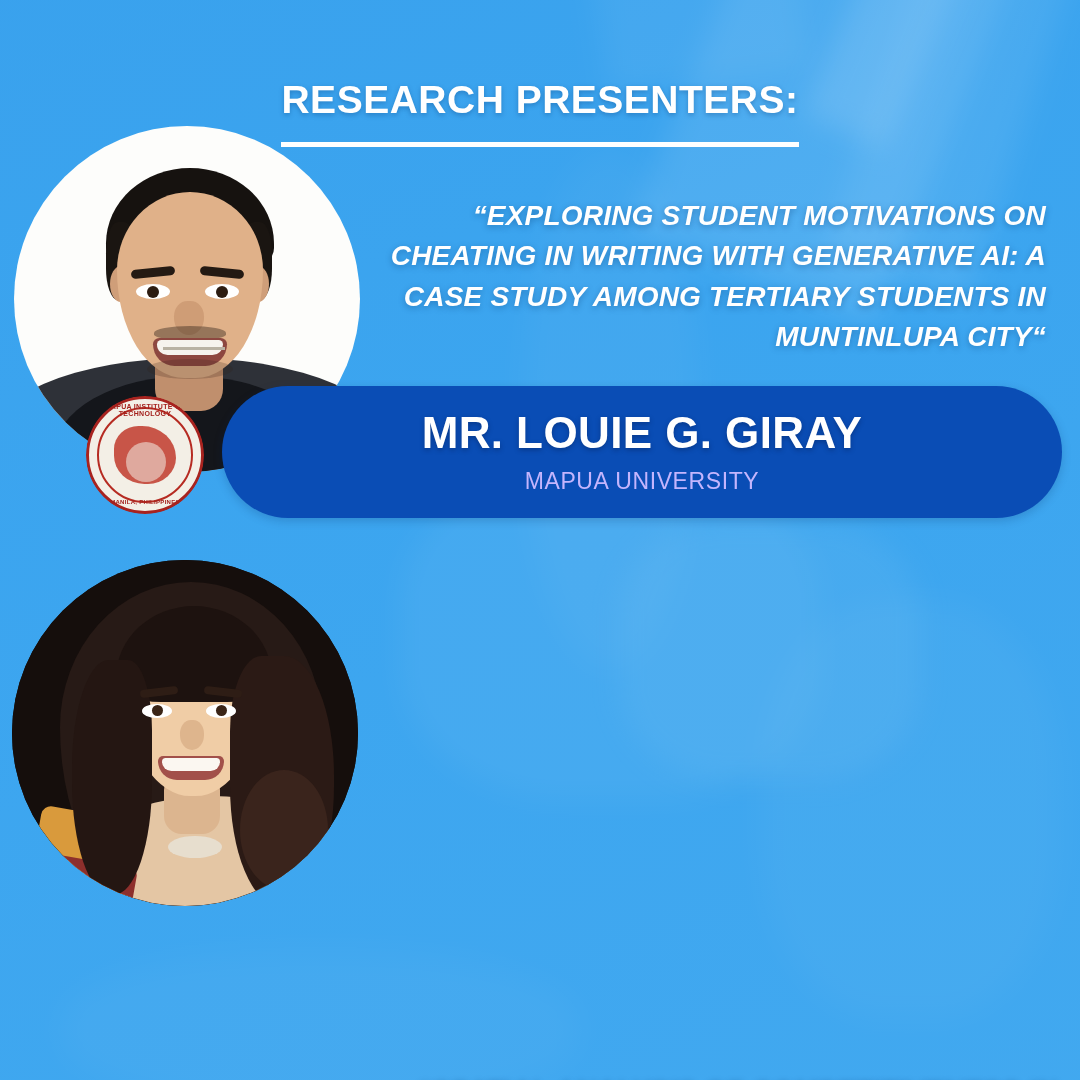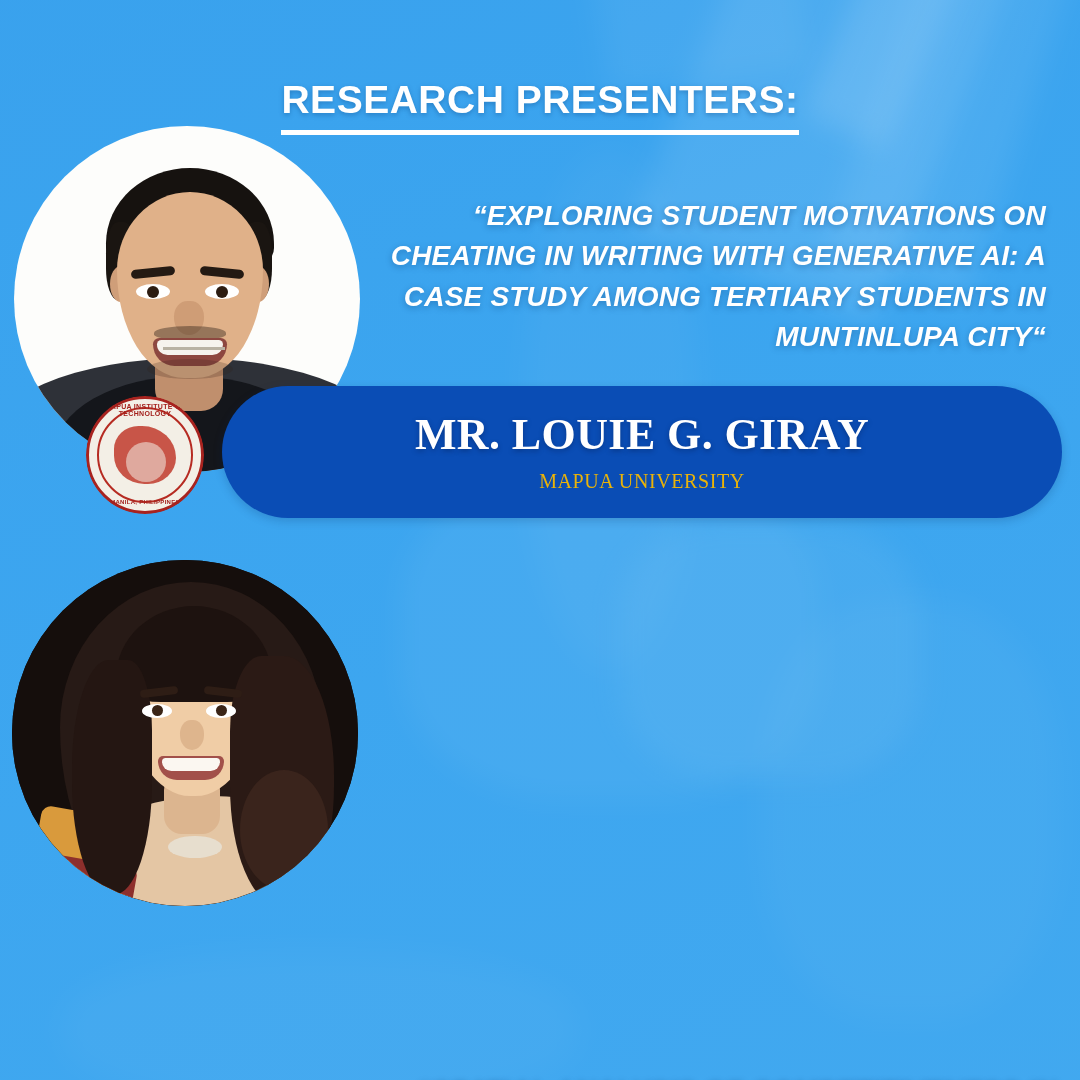--- a/index.html
+++ b/index.html
@@ -79,21 +79,21 @@
     text-align:center;
     color:#ffffff;
     font-size:39px;
     font-weight:bold;
     letter-spacing:.5px;
     text-shadow:0 2px 5px rgba(10,60,120,.35);
   }
   .headline .ul{
     display:inline-block;
     border-bottom:5px solid #ffffff;
-    padding-bottom:8px;
+    padding-bottom:20px;
   }
 
   
   .presenter{ position:absolute; left:0; width:1080px; }
   .presenter-1{ top:0; }
   .presenter-2{ top:430px; }
 
   
   .avatar{
     position:absolute;
@@ -367,37 +367,36 @@
   .name-pill{
     position:absolute;
     background:#0a4db5;
     border-radius:70px;
     z-index:5;
     display:flex;
     flex-direction:column;
     align-items:center;
     justify-content:center;
     box-shadow:0 3px 10px rgba(8,46,100,.22);
-    font-family:Liberation Serif, serif;
   }
   .pill-1{ left:222px; top:386px; width:840px; height:132px; }
 
   .presenter-name{
     color:#ffffff;
     font-size:44px;
     font-weight:bold;
     letter-spacing:.4px;
     line-height:1.1;
     text-shadow:0 2px 5px rgba(0,20,60,.35);
     white-space:nowrap;
   }
 
   .presenter-affil{
-    color:#eab308;
-    font-size:20px;
+    color:#c4b5fd;
+    font-size:23px;
     font-weight:normal;
     letter-spacing:.6px;
     margin-top:9px;
     white-space:nowrap;
   }
   .pill-1 .presenter-affil{ margin-top:11px; }
 </style>
 </head>
 <body>
 

